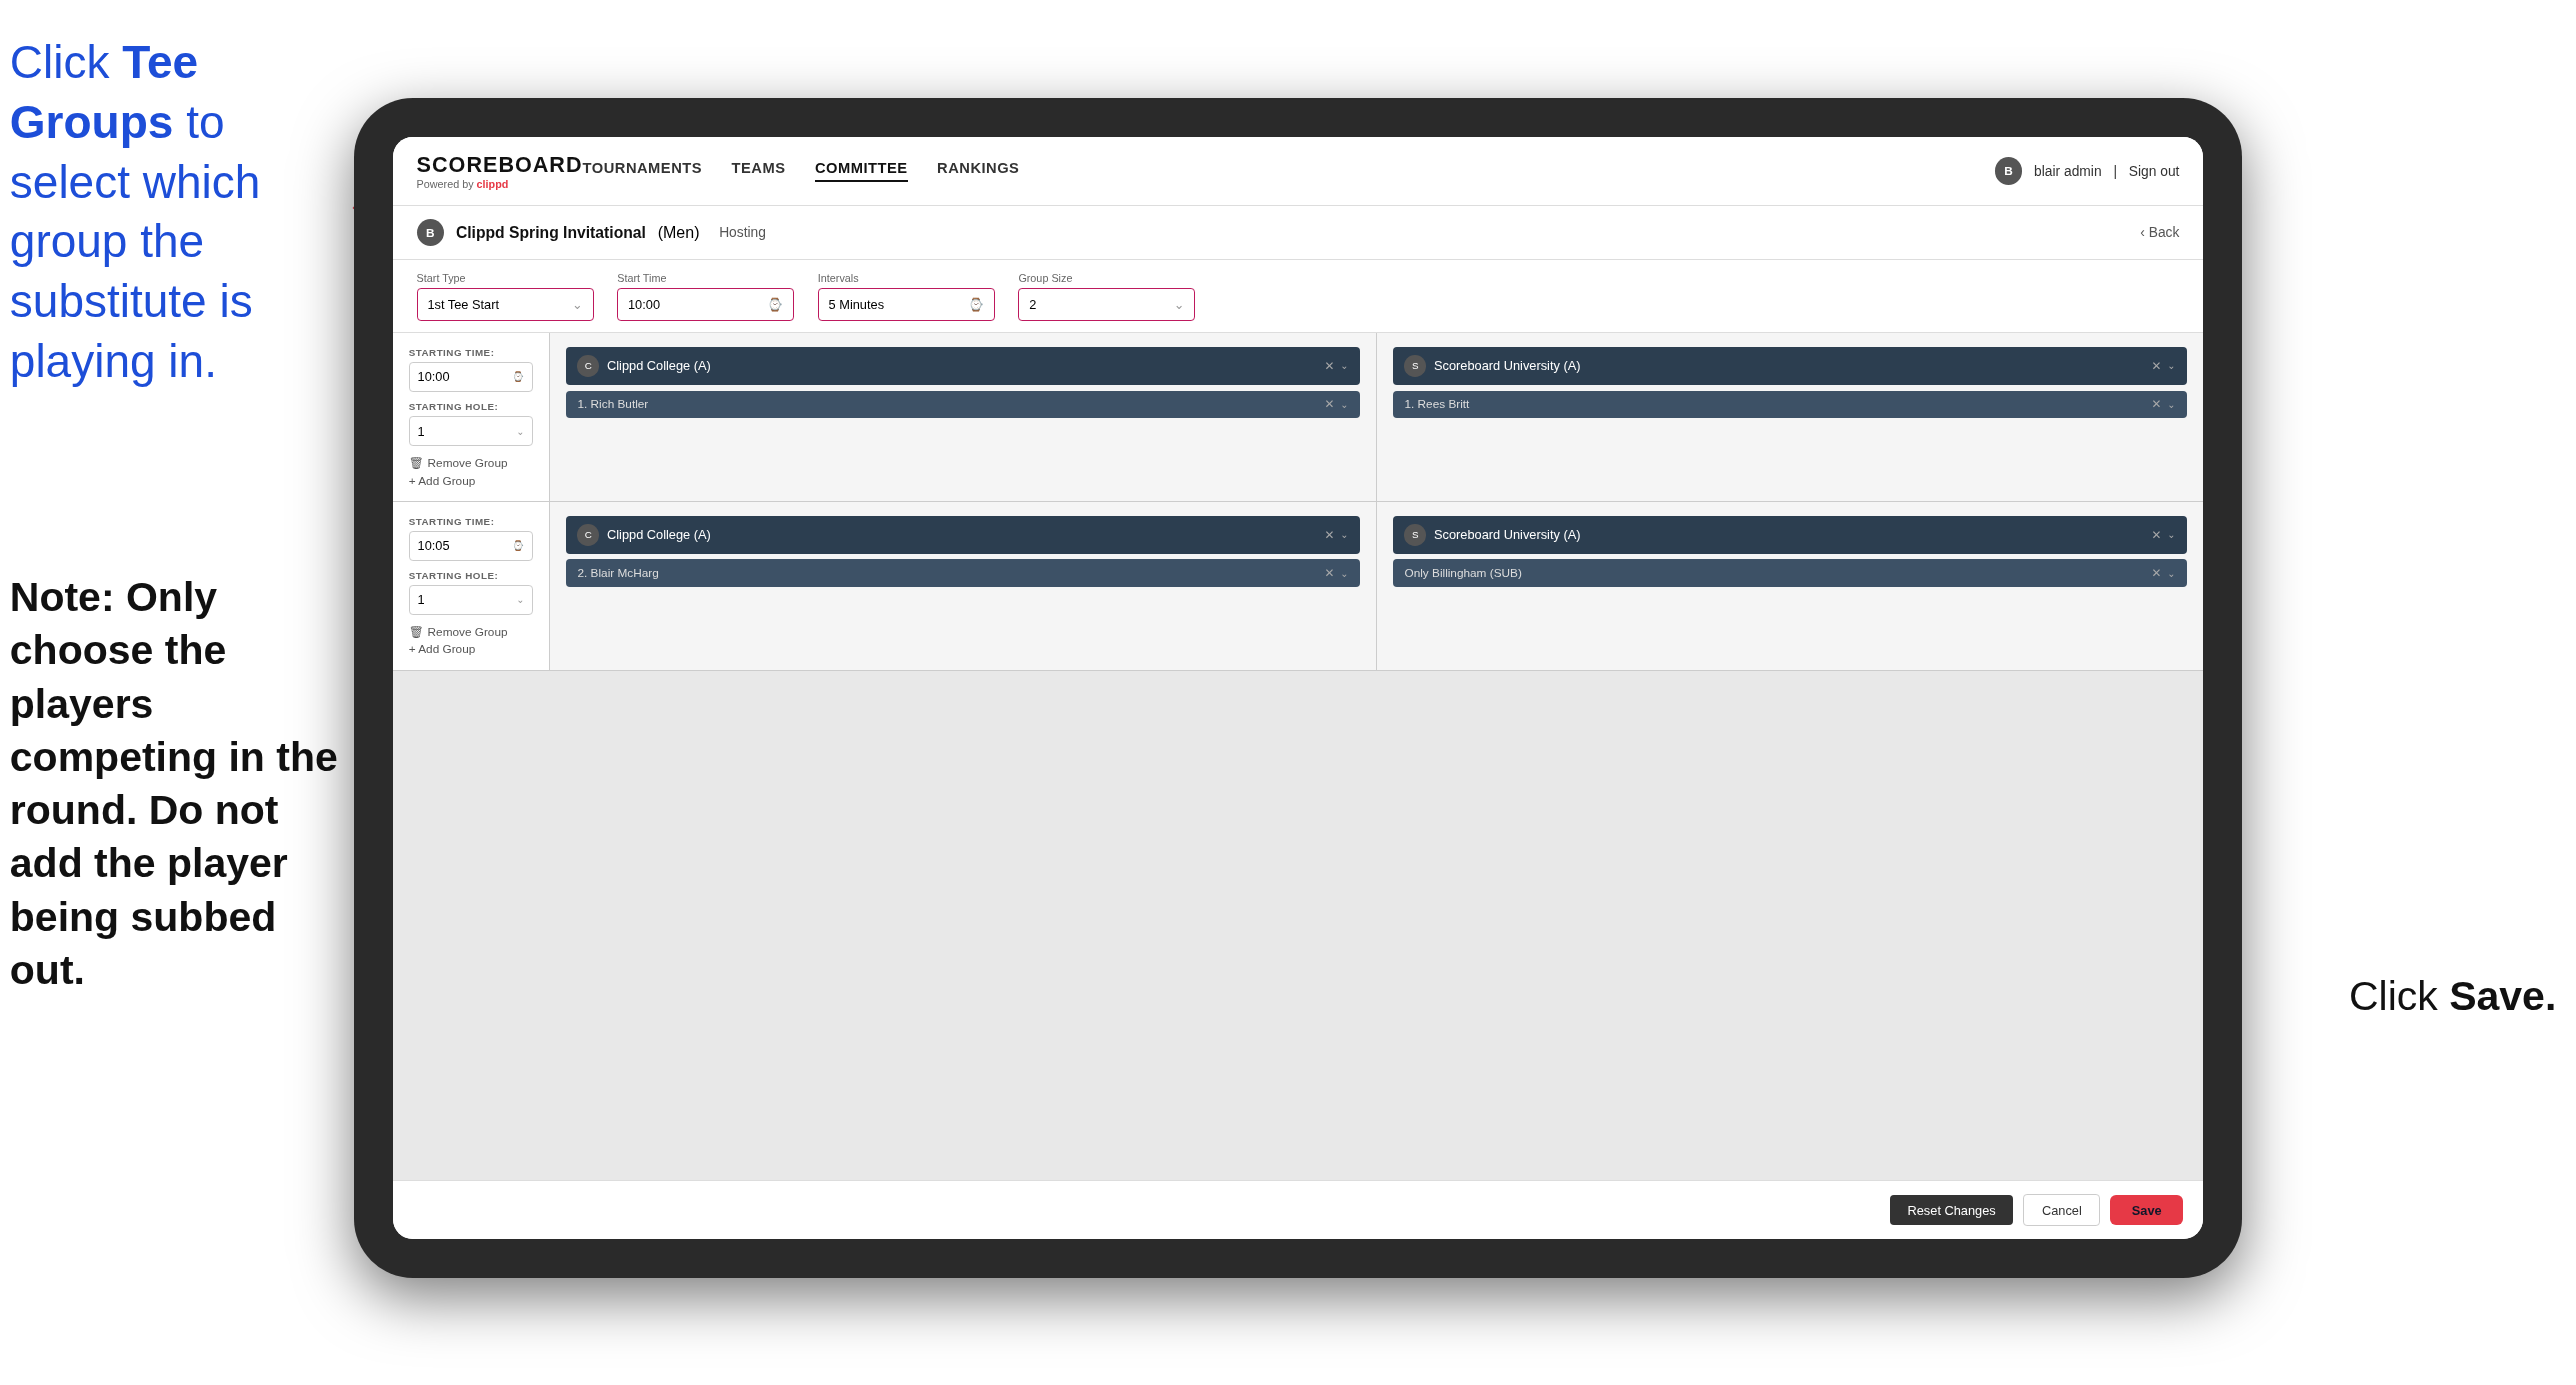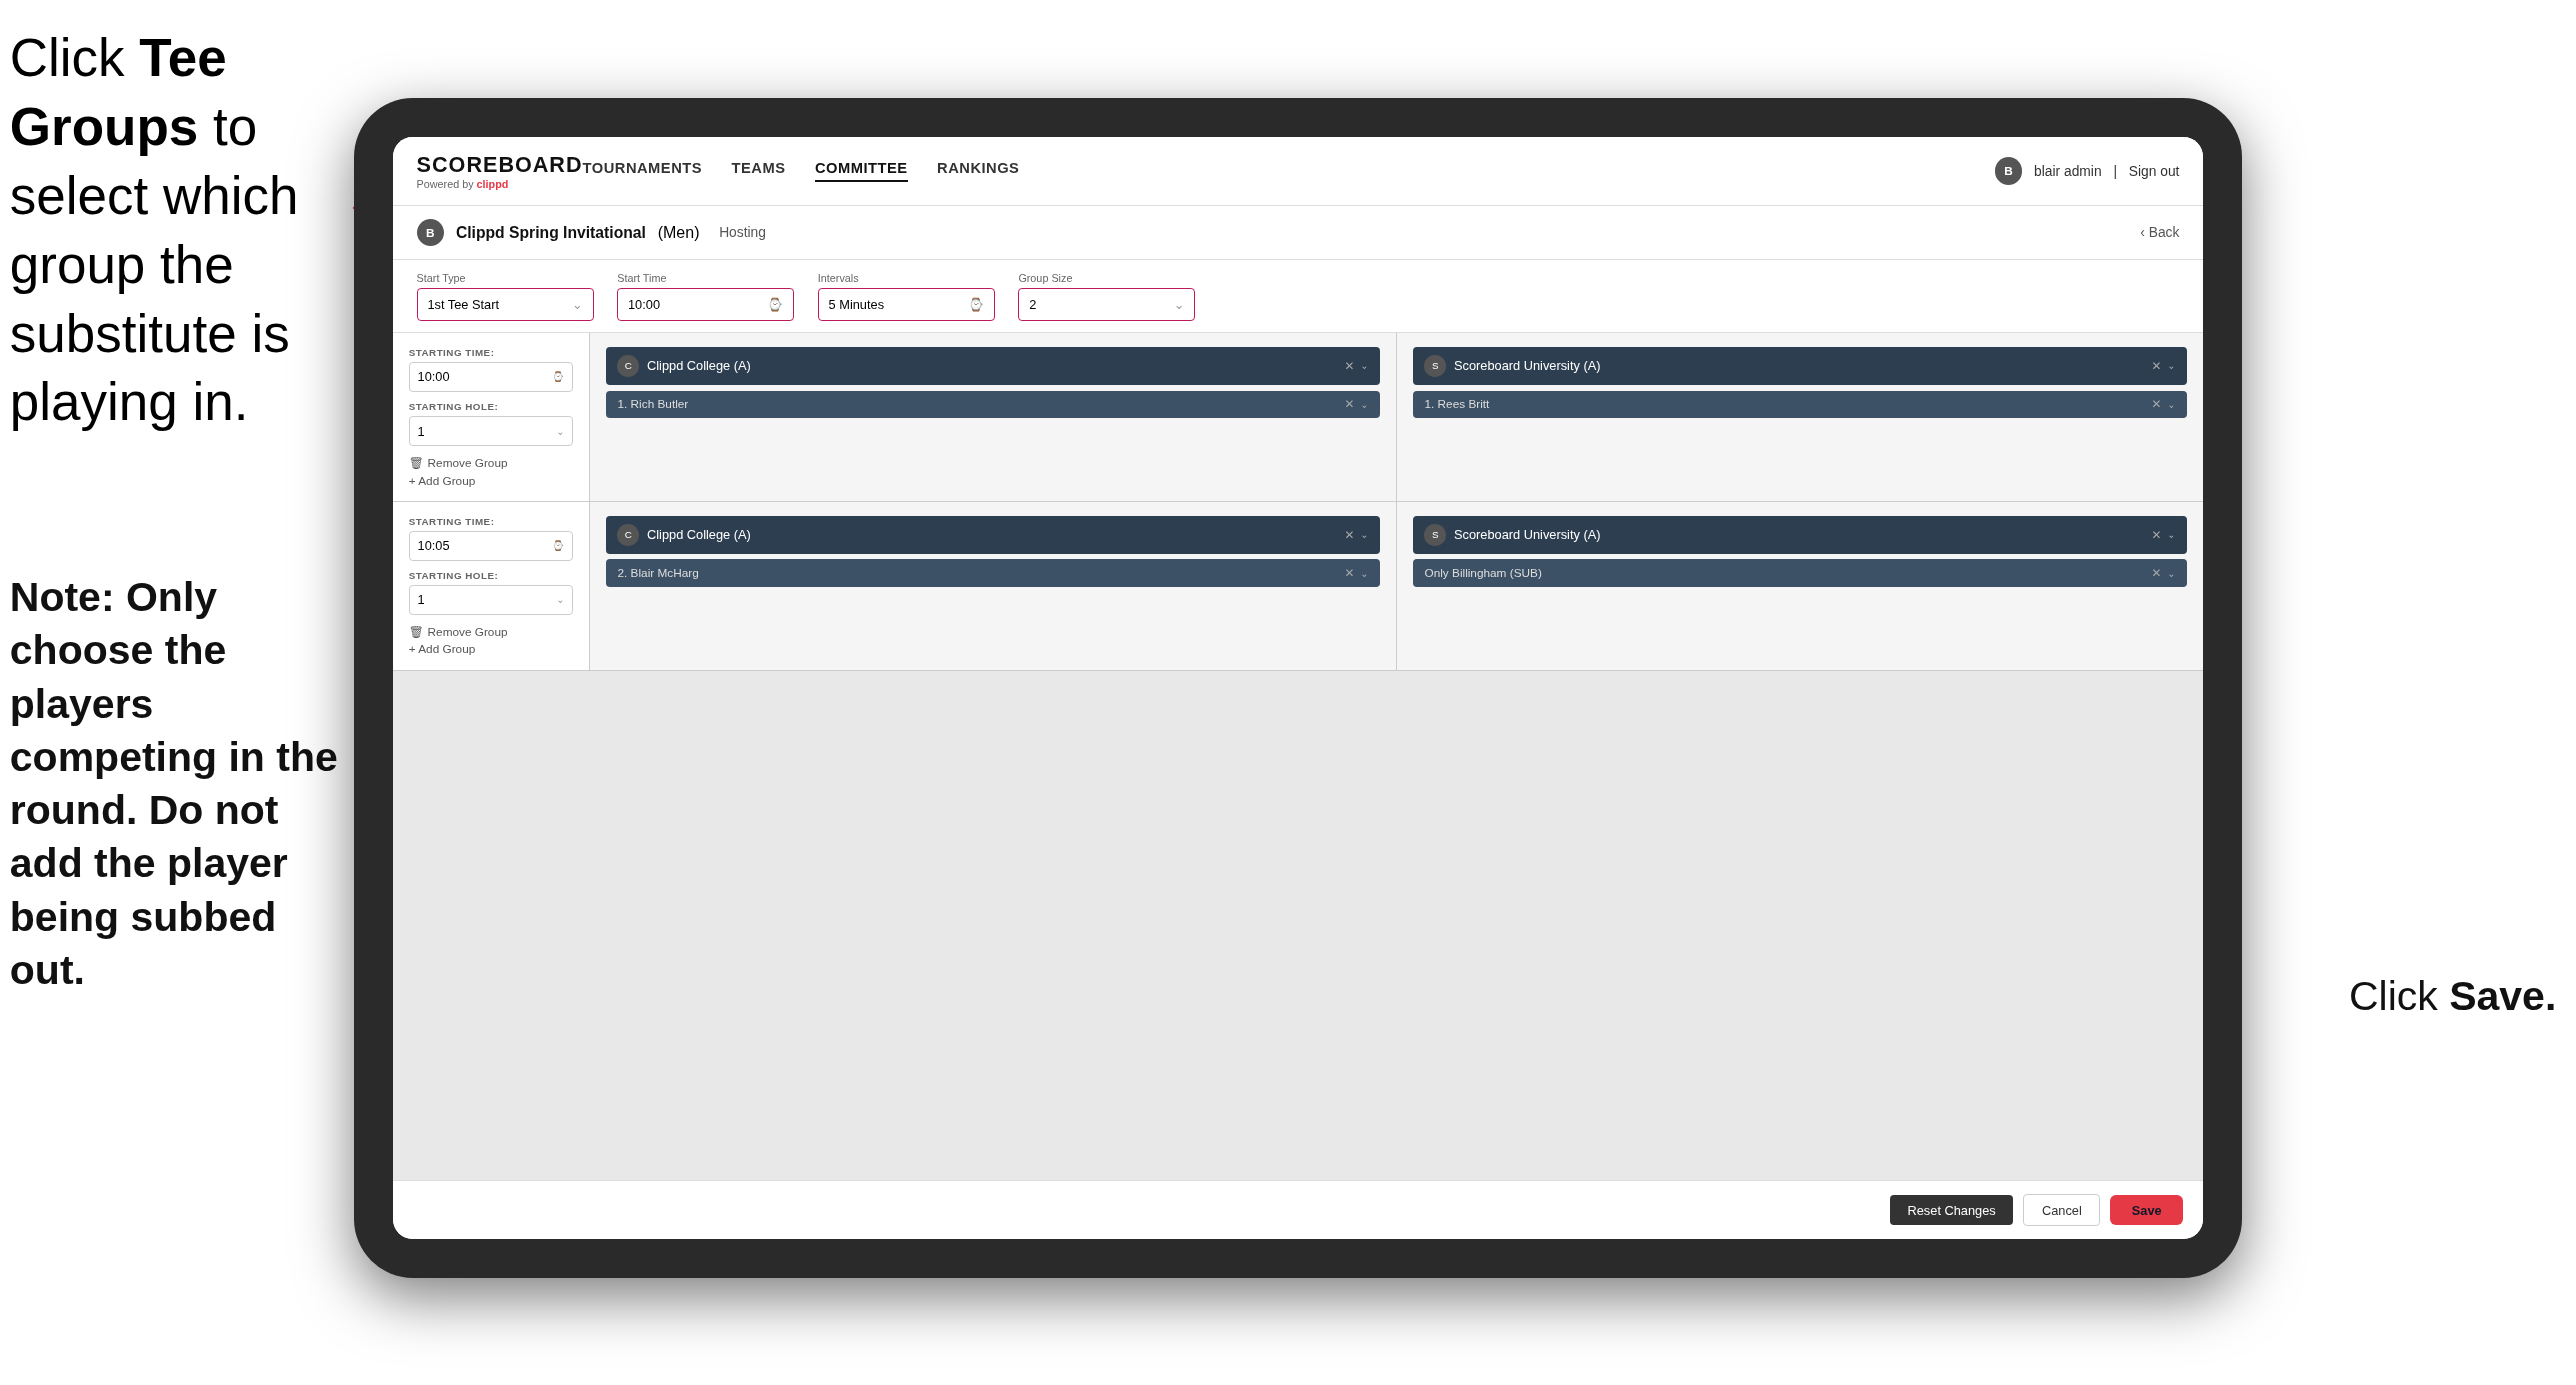--- a/index.html
+++ b/index.html
@@ -8,26 +8,26 @@
       background: #fff;
       width: 2576px;
       height: 1385px;
       position: relative;
       overflow: hidden;
     }
 
     
     .instruction-top {
       position: absolute;
-      top: 24px;
+      top: 33px;
       left: 9.8px;
       width: 315px;
-      font-size: 53px;
+      font-size: 46px;
       line-height: 1.3;
-      color: #000000;
+      color: #1d4ed8;
     }
     .instruction-top strong { font-weight: 900; }
 
     .instruction-bottom {
       position: absolute;
       top: 571px;
       left: 9.8px;
       width: 334px;
       font-size: 41px;
       line-height: 1.3;
@@ -207,21 +207,21 @@
     }
 
     
     .group-row {
       display: flex;
       border-bottom: 1px solid #ccc;
       min-height: 157px;
     }
 
     .group-left {
-      width: 197px;
+      width: 157px;
       background: #fff;
       padding: 13.8px 15.7px;
       flex-shrink: 0;
       border-right: 1px solid #ccc;
     }
     .starting-label { font-size: 9.8px; color: #666; font-weight: 600; letter-spacing: 0.5px; margin-bottom: 3.9px; }
     .time-input {
       height: 29.5px;
       border: 1px solid #ccc;
       border-radius: 3.9px;

